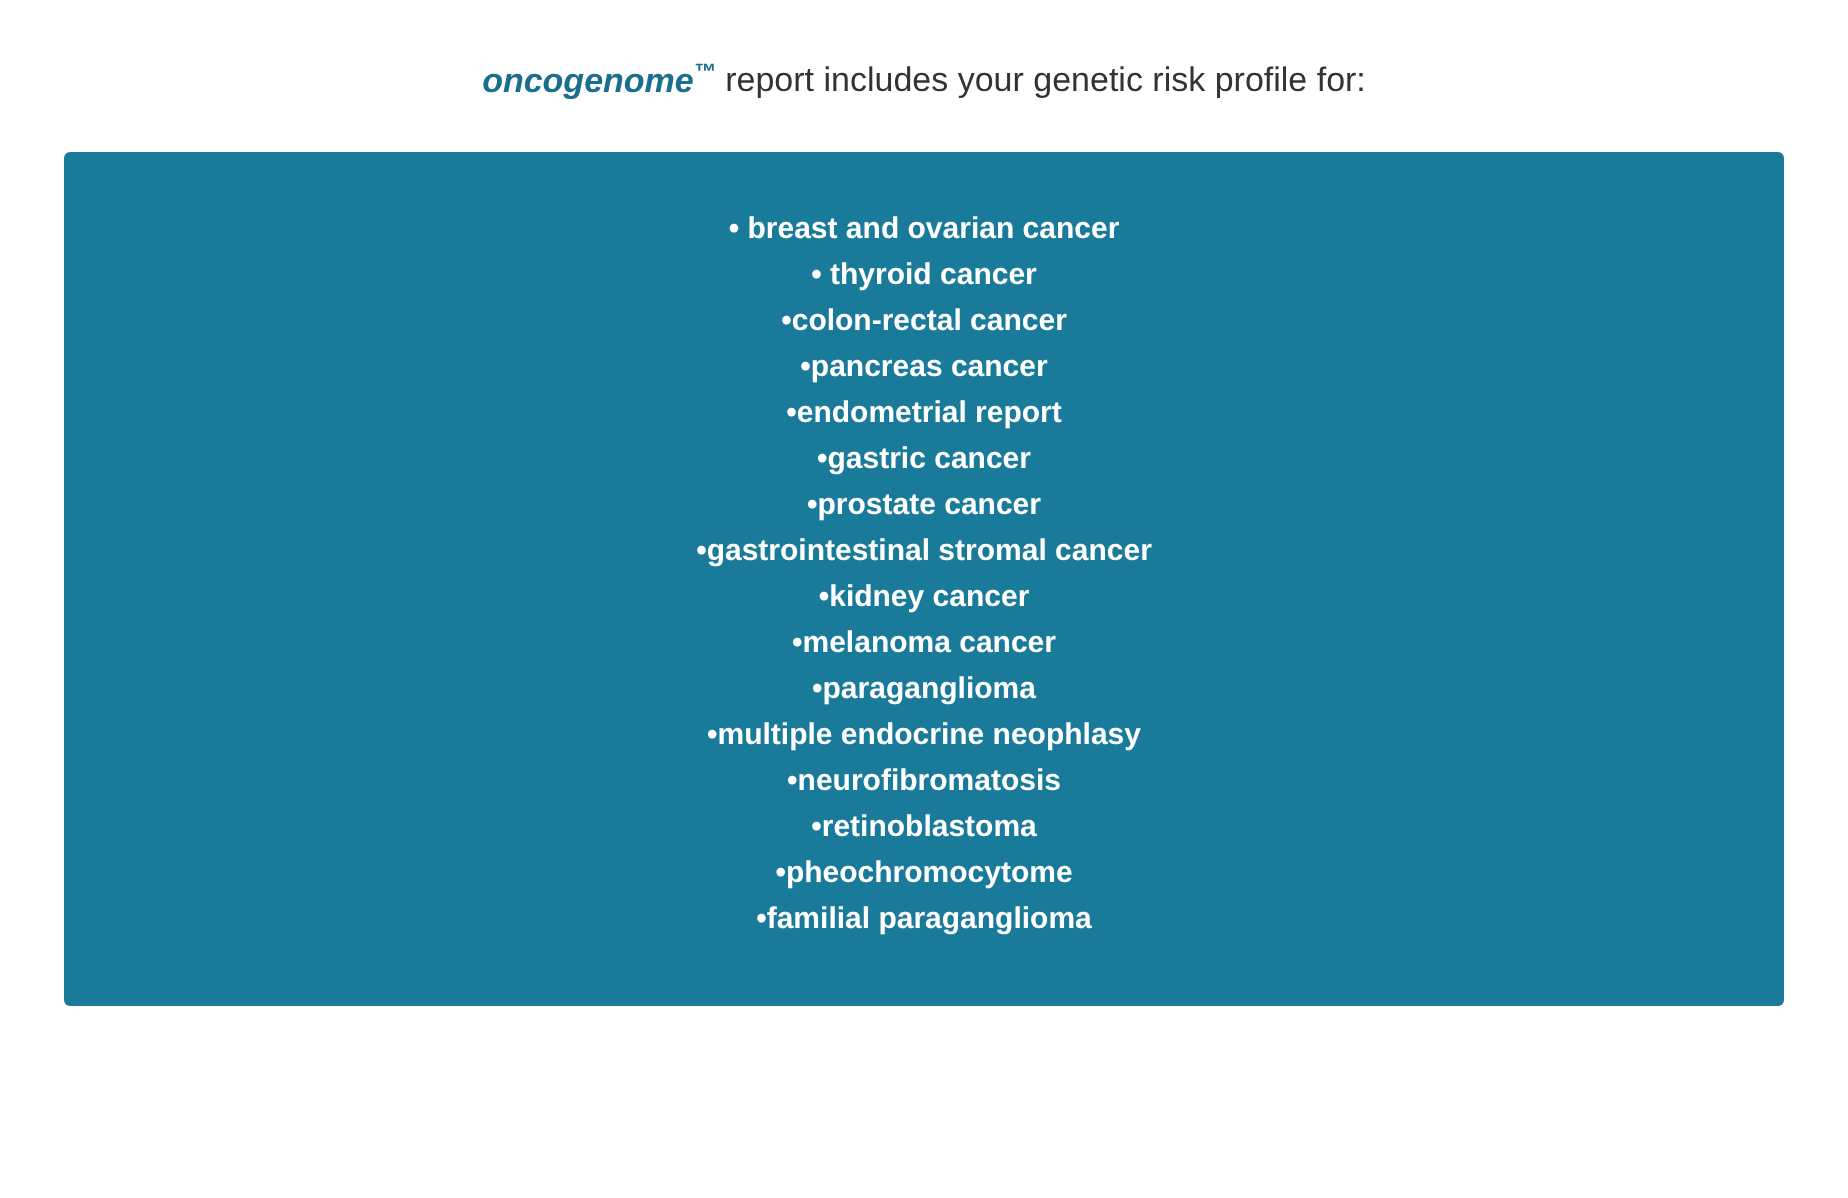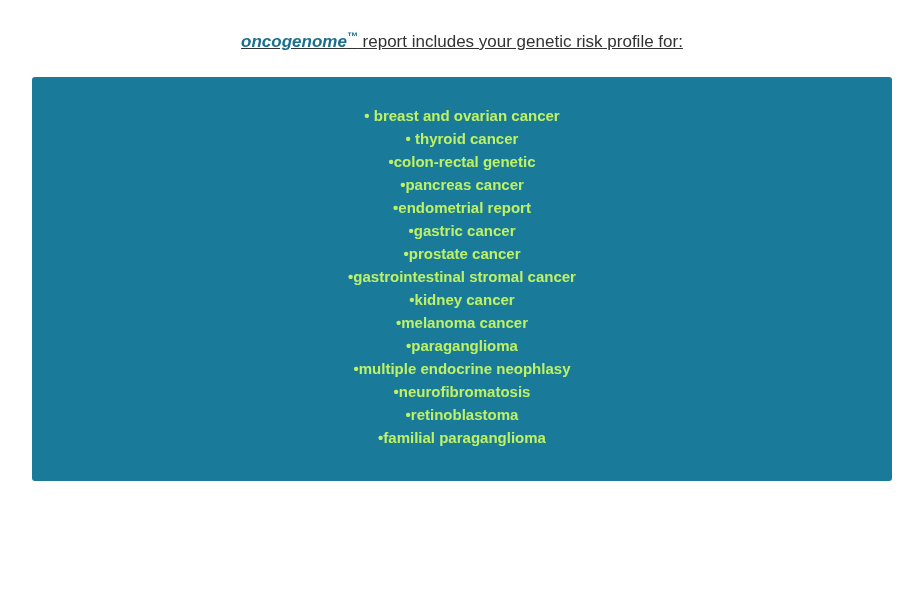--- a/index.html
+++ b/index.html
@@ -18,21 +18,20 @@
       align-items: center;
       padding: 20px 30px;
     }
 
     .header-text {
       text-align: center;
       font-size: 17px;
       color: #333333;
       margin-bottom: 25px;
       padding-top: 10px;
-      text-decoration: underline;
     }
 
     .header-text .brand {
       font-weight: 900;
       font-style: italic;
       color: #1a6e8e;
     }
 
     .header-text .brand sup {
       font-size: 11px;
@@ -47,44 +46,45 @@
     }
 
     .cancer-list {
       display: flex;
       flex-direction: column;
       align-items: center;
       gap: 6px;
     }
 
     .cancer-item {
-      color: #bef264;
+      color: #ffffff;
       font-size: 15px;
       font-weight: bold;
       text-align: center;
     }
   </style>
 </head>
 <body>
 
 <p class="header-text">
   <span class="brand"><span>oncogenome</span><sup>™</sup></span><span> report includes your genetic risk profile for:</span>
 </p>
 
 <div class="teal-box">
   <div class="cancer-list">
   <div class="cancer-item">• breast and ovarian cancer</div>
       <div class="cancer-item">• thyroid cancer</div>
-      <div class="cancer-item">•colon-rectal genetic</div>
+      <div class="cancer-item">•colon-rectal cancer</div>
       <div class="cancer-item">•pancreas cancer</div>
       <div class="cancer-item">•endometrial report</div>
       <div class="cancer-item">•gastric cancer</div>
       <div class="cancer-item">•prostate cancer</div>
       <div class="cancer-item">•gastrointestinal stromal cancer</div>
       <div class="cancer-item">•kidney cancer</div>
       <div class="cancer-item">•melanoma cancer</div>
       <div class="cancer-item">•paraganglioma</div>
       <div class="cancer-item">•multiple endocrine neophlasy</div>
       <div class="cancer-item">•neurofibromatosis</div>
       <div class="cancer-item">•retinoblastoma</div>
+      <div class="cancer-item">•pheochromocytome</div>
       <div class="cancer-item">•familial paraganglioma</div>
     </div>
 </div>
 
 </body></html>

